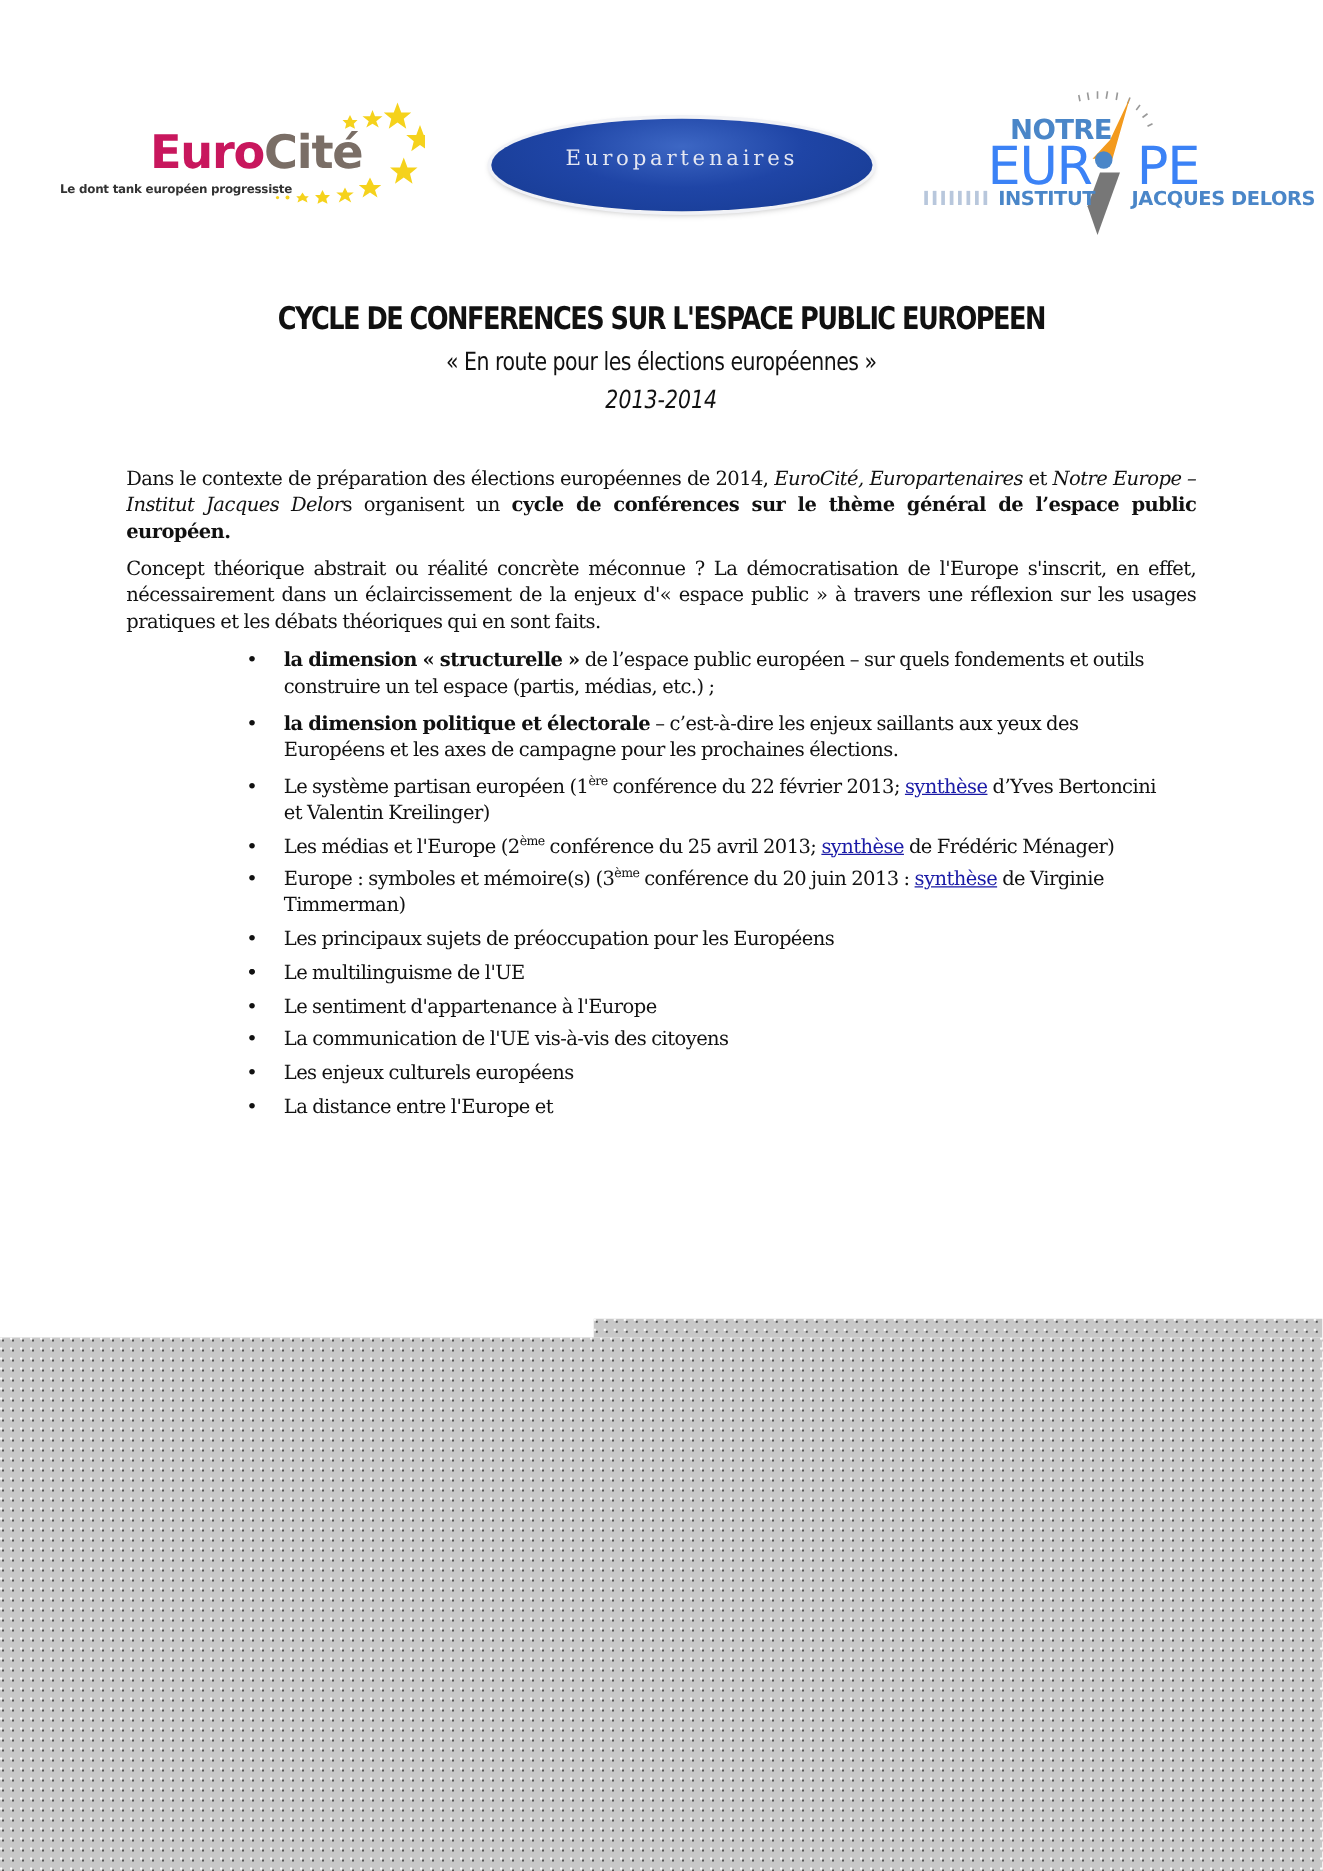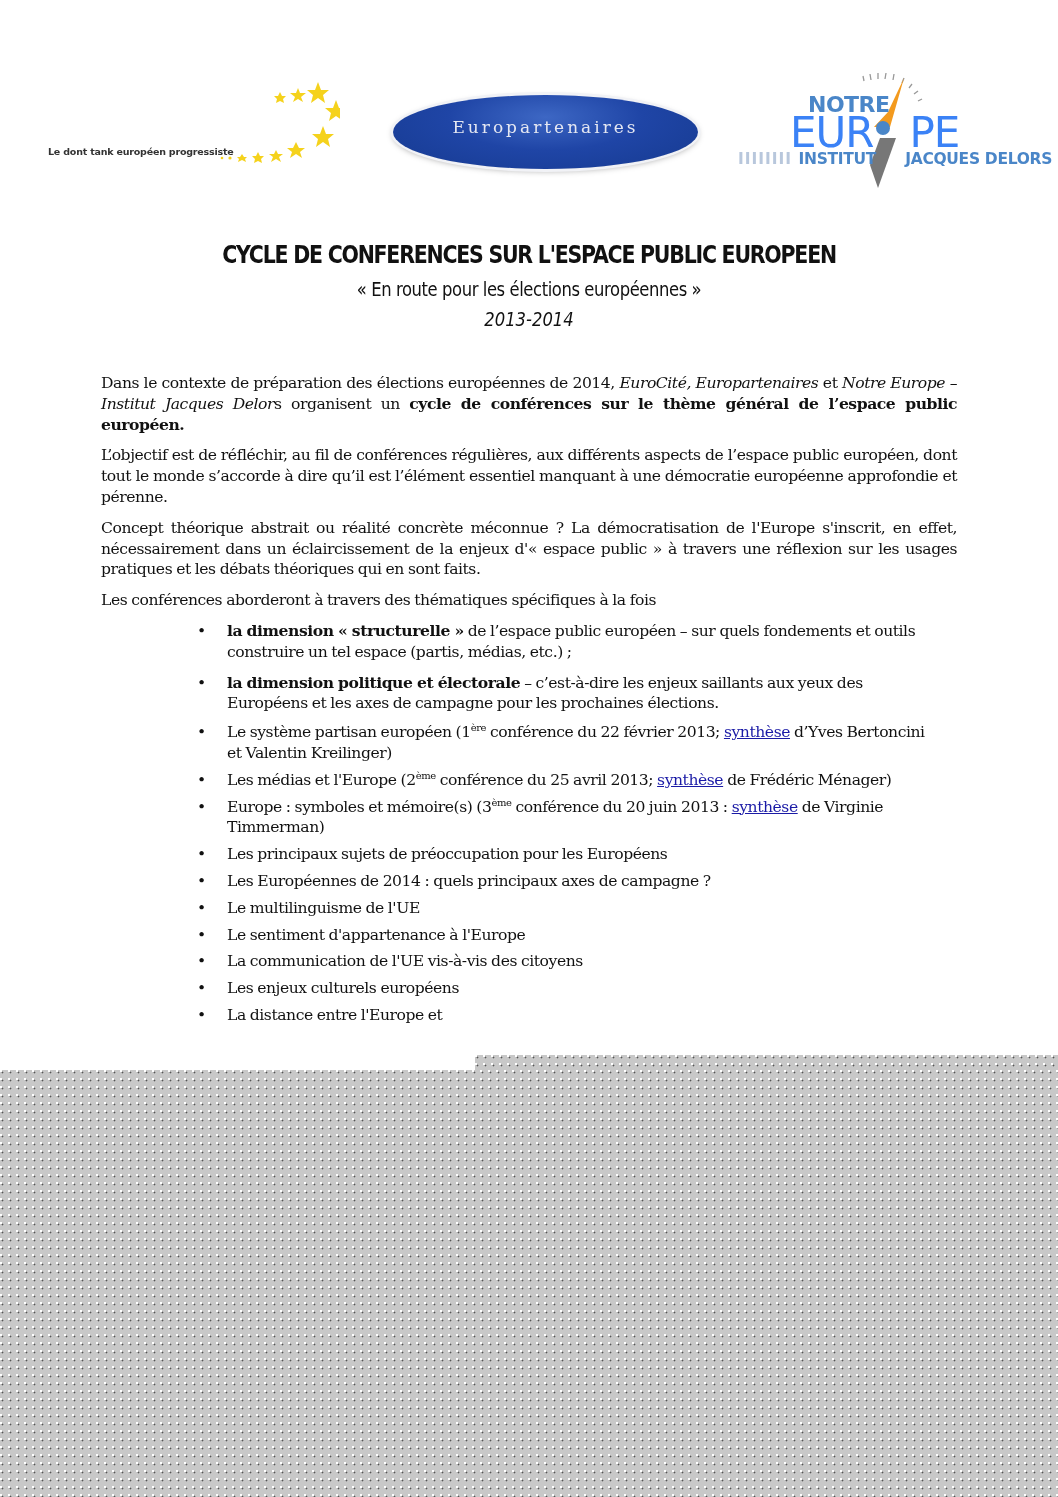--- a/index.html
+++ b/index.html
@@ -62,20 +62,21 @@
       <polygon points="258,10 260,15 266,15 261,19 263,24 258,21 253,24 255,19 250,15 256,15"></polygon>
       <polygon points="240,14 242,18 246,18 243,21 244,25 240,23 236,25 237,21 234,18 238,18"></polygon>
       <polygon points="256,64 259,70 265,70 260,74 262,80 256,76 250,80 252,74 247,70 253,70"></polygon>
       <polygon points="236,72 238,76 243,76 239,79 241,84 236,81 231,84 233,79 229,76 234,76"></polygon>
       <polygon points="218,74 220,78 224,78 221,81 222,85 218,83 214,85 215,81 212,78 216,78"></polygon>
       <polygon points="202,76 204,79 207,79 205,81 206,84 202,82 198,84 199,81 197,79 200,79"></polygon>
       <circle cx="190" cy="80" r="1.6"></circle>
       <circle cx="182" cy="80" r="1.3"></circle>
     </g>
   </svg>
+  <div class="brand"><span class="euro">Euro</span><span class="cite">Cité</span></div>
   <div class="tag">Le dont tank européen progressiste</div>
 </div>
 
 <div class="logo" id="logo-europart">
   <div class="oval"></div>
   <div class="label">Europartenaires</div>
 </div>
 
 <div class="logo" id="logo-notre">
   <svg width="275" height="120">
@@ -100,33 +101,31 @@
 </div>
 
 <div class="title-block">
   <span class="title">CYCLE DE CONFERENCES SUR L'ESPACE PUBLIC EUROPEEN</span>
   <span class="subtitle">« En route pour les élections européennes »</span>
   <span class="years">2013-2014</span>
 </div>
 
 <div class="body">
   <p><span>Dans le contexte de préparation des élections européennes de 2014, </span><i>EuroCité, Europartenaires</i><span> et </span><i>Notre Europe – Institut Jacques Delor</i><span>s organisent un </span><b>cycle de conférences sur le thème général de l’espace public européen.</b></p>
-  <p>L’objectif est de réfléchir, au fil de conférences régulières, aux différents aspects de l’espace public européen, dont tout le monde s’accorde à dire qu’il est l’élément essentiel manquant à une démocratie européenne approfondie et pérenne.</p>
   <p>Concept théorique abstrait ou réalité concrète méconnue ? La démocratisation de l'Europe s'inscrit, en effet, nécessairement dans un éclaircissement de la enjeux d'« espace public » à travers une réflexion sur les usages pratiques et les débats théoriques qui en sont faits.</p>
-  <p>Les conférences aborderont à travers des thématiques spécifiques à la fois</p>
   <ul>
     <li class="bl"><span class="dot">•</span><b>la dimension « structurelle »</b><span> de l’espace public européen – sur quels fondements et outils construire un tel espace (partis, médias, etc.) ;</span></li>
     <li class="bl" style="margin-bottom:8px"><span class="dot">•</span><b>la dimension politique et électorale</b><span> – c’est-à-dire les enjeux saillants aux yeux des Européens et les axes de campagne pour les prochaines élections.</span></li>
   </ul>
   <ul class="themes">
     <li class="bl"><span class="dot">•</span><span>Le système partisan européen (1</span><sup>ère</sup><span> conférence du 22 février 2013; </span><a class="link">synthèse</a><span> d’Yves Bertoncini et Valentin Kreilinger)</span></li>
     <li class="bl"><span class="dot">•</span><span>Les médias et l'Europe (2</span><sup>ème</sup><span> conférence du 25 avril 2013; </span><a class="link">synthèse</a><span> de Frédéric Ménager)</span></li>
     <li class="bl"><span class="dot">•</span><span>Europe : symboles et mémoire(s) (3</span><sup>ème</sup><span> conférence du 20 juin 2013 : </span><a class="link">synthèse</a><span> de Virginie Timmerman)</span></li>
     <li class="bl"><span class="dot">•</span><span>Les principaux sujets de préoccupation pour les Européens</span></li>
-    <li class="bl"><span class="dot">•</span><span>Les Européennes de 2014 : quels principaux axes de campagne ?</span></li>
+    <li class="bl"><span class="dot">•</span></li>
     <li class="bl"><span class="dot">•</span><span>Le multilinguisme de l'UE</span></li>
     <li class="bl"><span class="dot">•</span><span>Le sentiment d'appartenance à l'Europe</span></li>
     <li class="bl"><span class="dot">•</span><span>La communication de l'UE vis-à-vis des citoyens</span></li>
     <li class="bl"><span class="dot">•</span><span>Les enjeux culturels européens</span></li>
     <li class="bl"><span class="dot">•</span><span>La distance entre l'Europe et</span></li>
   </ul>
 </div>
 
 <div class="overlay-notch"></div>
 <div class="overlay"></div>

